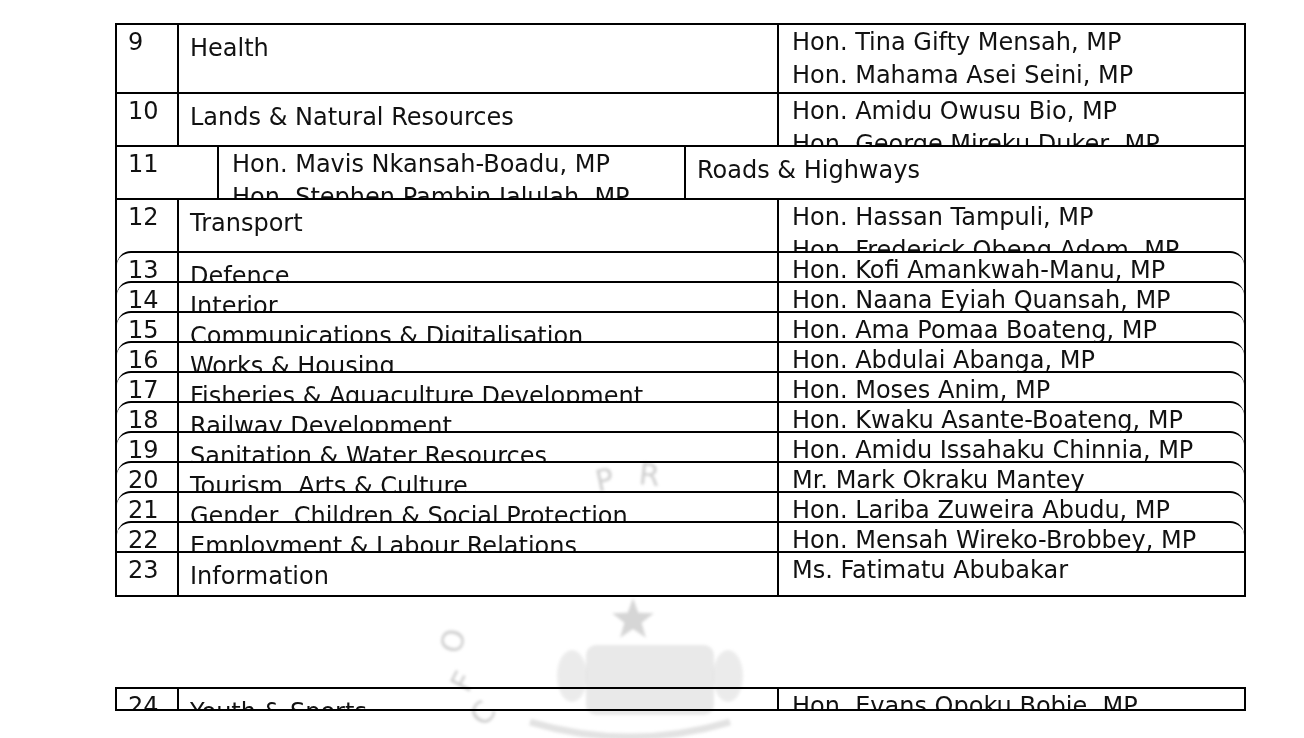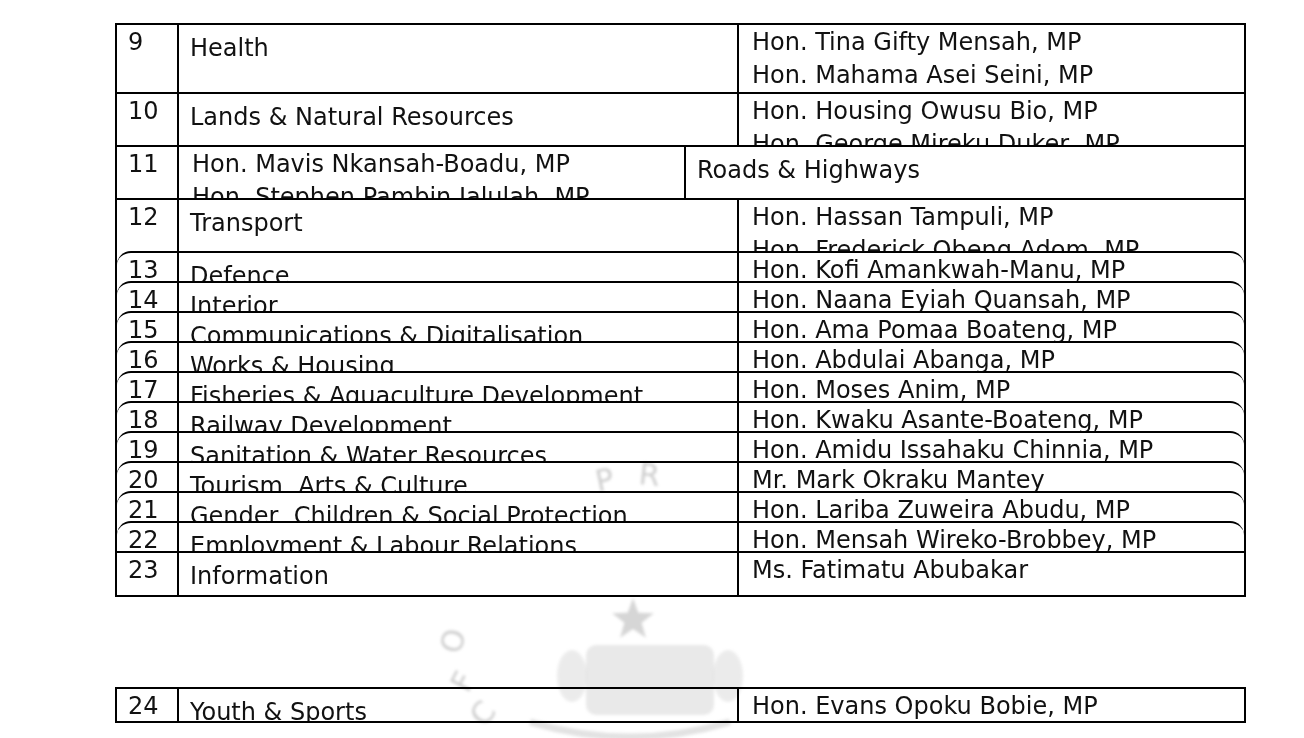--- a/index.html
+++ b/index.html
@@ -14,25 +14,25 @@
     border:2px solid #000;background:transparent;z-index:1;
   }
   .tbl-main{top:23px;}
   .tbl-last{top:687px;}
   .row{display:flex;border-top:2px solid #000;box-sizing:border-box;}
   .row:first-child{border-top:none;}
   .r-first{height:67px;}
   .r-tall{height:53px;}
   .r-std{height:30px;border-radius:14px;}
   .r-23{height:44px;}
-  .r-24{height:32px;border-radius:10px;}
+  .r-24{height:20px;border-radius:10px;}
   .cell{box-sizing:border-box;overflow:hidden;}
   .c1{width:60px;padding:1px 0 0 11px;}
   .c2{width:560px;padding:7px 0 0 11px;border-left:2px solid #000;}
-  .c3{flex:1;padding:1px 0 0 13px;border-left:2px solid #000;}
+  .c3{flex:1;padding:1px 0 0 13px;border-left:2px solid #000;margin-left:40px;}
   .cell, .line{font-size:24px;line-height:33px;white-space:nowrap;}
 </style>
 </head>
 <body>
 
 <div class="page">
 
   <svg class="wm" viewBox="0 0 520 320">
     <defs>
         <filter id="b" x="-20%" y="-20%" width="140%" height="140%">
@@ -61,21 +61,21 @@
       <div class="cell c3">
         <div class="line">Hon. Tina Gifty Mensah, MP</div>
         <div class="line">Hon. Mahama Asei Seini, MP</div>
       </div>
     </div>
 
     <div class="row r-tall">
       <div class="cell c1">10</div>
       <div class="cell c2">Lands &amp; Natural Resources</div>
       <div class="cell c3">
-        <div class="line">Hon. Housing Owusu Bio, MP</div>
+        <div class="line">Hon. Amidu Owusu Bio, MP</div>
         <div class="line">Hon. George Mireku Duker, MP</div>
       </div>
     </div>
 
     <div class="row r-tall">
       <div class="cell c1">11</div>
       <div class="cell c3">
         <div class="line">Hon. Mavis Nkansah-Boadu, MP</div>
         <div class="line">Hon. Stephen Pambin Jalulah, MP</div>
       </div>

